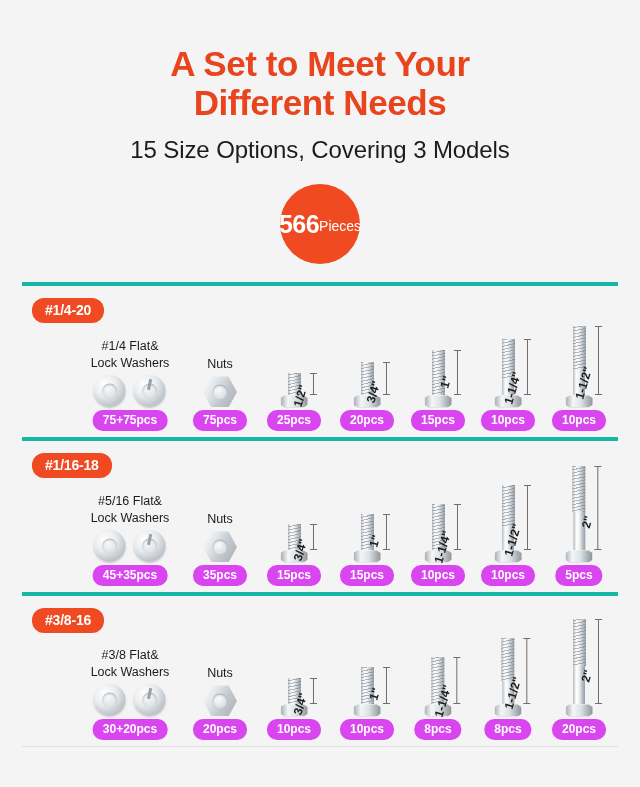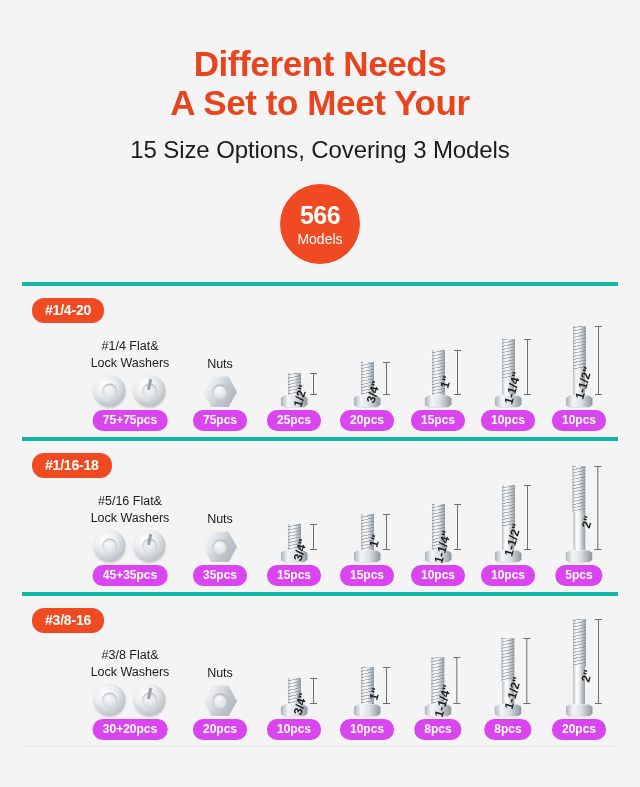--- a/index.html
+++ b/index.html
@@ -27,21 +27,21 @@
     color: #1c1c1c;
     letter-spacing: -0.1px;
   }
 
   
   .badge-wrap { display: flex; justify-content: center; margin-top: 20px; }
   .badge {
     width: 80px; height: 80px; border-radius: 50%;
     background: #ef4a22;
     color: #fff;
-    display: flex; flex-direction: column;
+    display: flex; flex-direction: row;
     align-items: center; justify-content: center;
     line-height: 1;
   }
   .badge-count { font-size: 25px; font-weight: bold; letter-spacing: -0.5px; }
   .badge-unit { font-size: 14px; margin-top: 4px; }
 
   
   .sections { margin-top: 18px; padding: 0 22px; }
   .section { border-top: 4px solid #14b8a6; position: relative; height: 155px; }
   .section:last-child { border-bottom: 1px solid #e3e2e2; }
@@ -142,30 +142,30 @@
     white-space: nowrap;
     transform: rotate(-74deg);
     transform-origin: right bottom;
   }
 </style>
 </head>
 <body>
 
 <div class="header">
   <div class="headline">
+    <div>A Set to Meet Your</div>
     <div>Different Needs</div>
-    <div>A Set to Meet Your</div>
   </div>
   <div class="subtitle">15 Size Options, Covering 3 Models</div>
 </div>
 
 <div class="badge-wrap">
   <div class="badge">
     <div class="badge-count">566</div>
-    <div class="badge-unit">Models</div>
+    <div class="badge-unit">Pieces</div>
   </div>
 </div>
 
 <div class="sections" id="sections">
     <div class="section">
       <div class="size-tag">#1/4-20</div>
       <div class="cols">
         <div class="col" style="left: 108px;">
           <div class="col-label">#1/4 Flat&amp;
 Lock Washers</div>

